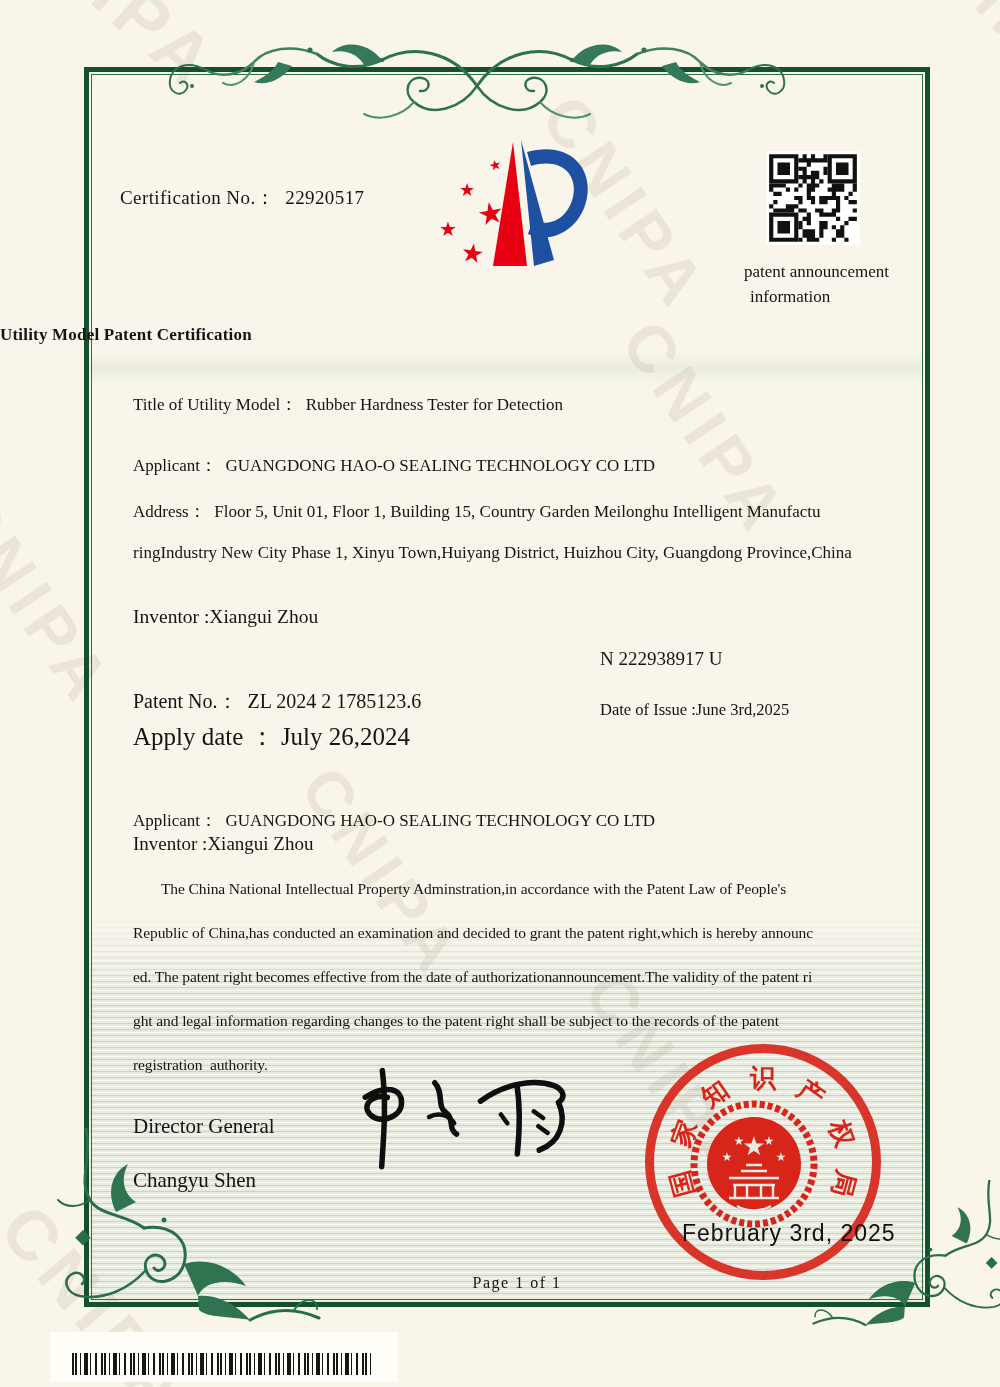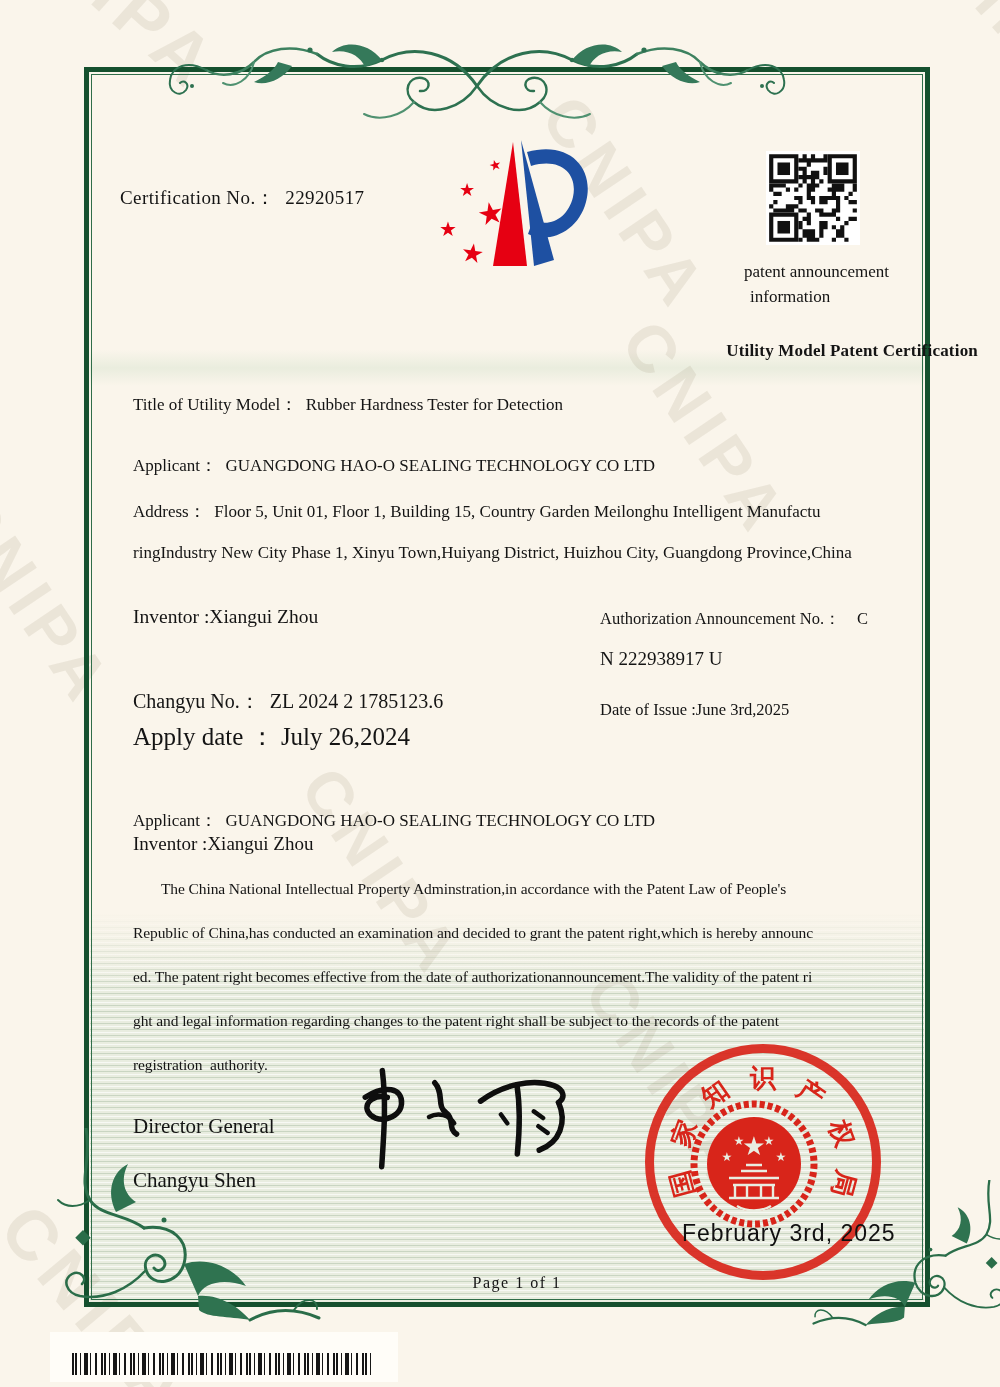--- a/index.html
+++ b/index.html
@@ -42,21 +42,21 @@
   .frame:after{
     content:""; position:absolute; inset:2px; border:1px solid #2f6d49;
   }
   .orn{position:absolute; z-index:4; pointer-events:none;}
   
   .t{position:absolute; z-index:5; white-space:pre;}
   .cert-no{left:120px; top:185px; font-size:19px; letter-spacing:.4px;}
   .qr-box{position:absolute; left:766px; top:151px; width:94px; height:94px; background:#fff; z-index:5;}
   .qr-cap1{left:744px; top:262px; font-size:17px;}
   .qr-cap2{left:750px; top:287px; font-size:17px;}
-  .doc-title{left:0; top:325px; width:978px; text-align:right; font-size:17px; font-weight:bold; letter-spacing:.2px;margin-top:16px;}
+  .doc-title{left:0; top:325px; width:978px; text-align:left; font-size:17px; font-weight:bold; letter-spacing:.2px;}
   .f-title{left:133px; top:393px; font-size:17px;}
   .f-app1{left:133px; top:454px; font-size:17px;}
   .f-addr1{left:133px; top:500px; font-size:17px;}
   .f-addr2{left:133px; top:543px; font-size:17px;}
   .f-inv1{left:133px; top:606px; font-size:19.5px;}
   .f-auth1{left:600px; top:608px; font-size:16.5px;}
   .f-auth2{left:600px; top:648px; font-size:19px;}
   .f-pat{left:133px; top:688px; font-size:20px;}
   .f-doi{left:600px; top:684px; font-size:16.5px;margin-top:16px;}
   .f-apply{left:133px; top:720px; font-size:25px;}
@@ -186,23 +186,22 @@
   <div class="t cert-no"><span>Certification No.：</span><span>  </span><span>22920517</span></div>
   <div class="t qr-cap1">patent announcement</div>
   <div class="t qr-cap2">information</div>
   <div class="t doc-title">Utility Model Patent Certification</div>
 
   <div class="t f-title"><span>Title of Utility Model：</span><span>  </span><span>Rubber Hardness Tester for Detection</span></div>
   <div class="t f-app1"><span>Applicant：</span><span>  </span><span>GUANGDONG HAO-O SEALING TECHNOLOGY CO LTD</span></div>
   <div class="t f-addr1">Address：  Floor 5, Unit 01, Floor 1, Building 15, Country Garden Meilonghu Intelligent Manufactu</div>
   <div class="t f-addr2">ringIndustry New City Phase 1, Xinyu Town,Huiyang District, Huizhou City, Guangdong Province,China</div>
   <div class="t f-inv1">Inventor :Xiangui Zhou</div>
-  <div class="t f-auth1">Authorization Announcement No.：    C</div>
   <div class="t f-auth2">N 222938917 U</div>
-  <div class="t f-pat"><span>Changyu No.：</span><span>  </span><span>ZL 2024 2 1785123.6</span></div>
+  <div class="t f-pat"><span>Patent No.：</span><span>  </span><span>ZL 2024 2 1785123.6</span></div>
   <div class="t f-doi">Date of Issue :June 3rd,2025</div>
   <div class="t f-apply"><span>Apply date ：</span><span> </span><span>July 26,2024</span></div>
   <div class="t f-app2"><span>Applicant：</span><span>  </span><span>GUANGDONG HAO-O SEALING TECHNOLOGY CO LTD</span></div>
   <div class="t f-inv2">Inventor :Xiangui Zhou</div>
 
   <div class="t para-line pl0">The China National Intellectual Property Adminstration,in accordance with the Patent Law of People's</div>
   <div class="t para-line pl1">Republic of China,has conducted an examination and decided to grant the patent right,which is hereby announc</div>
   <div class="t para-line pl2">ed. The patent right becomes effective from the date of authorizationannouncement.The validity of the patent ri</div>
   <div class="t para-line pl3">ght and legal information regarding changes to the patent right shall be subject to the records of the patent</div>
   <div class="t para-line pl4">registration  authority.</div>

